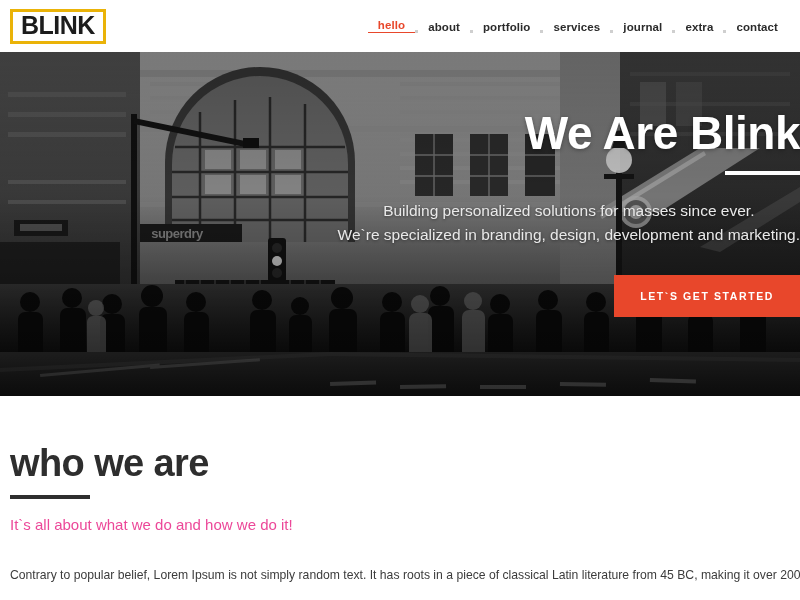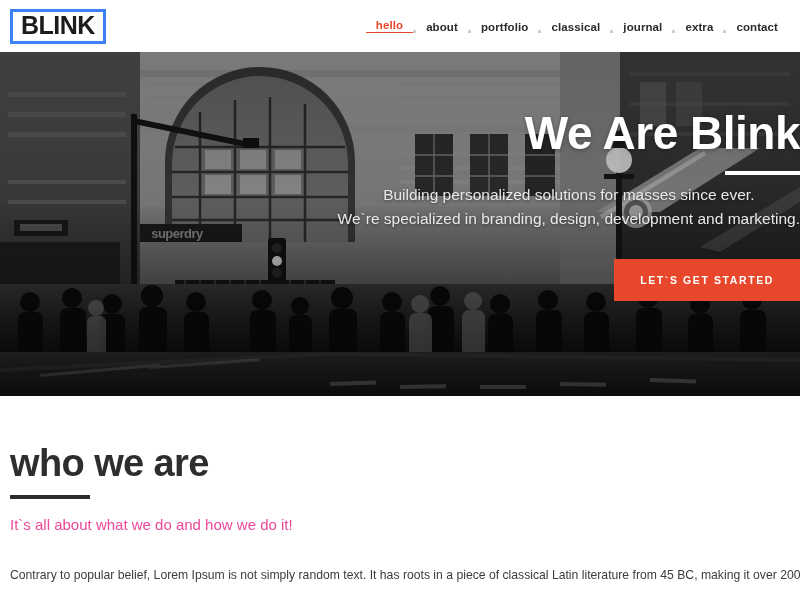--- a/index.html
+++ b/index.html
@@ -13,21 +13,21 @@
 
   
   .header {
     height:52px; width:100%;
     background:#ffffff;
     display:flex; align-items:center;
     position:relative; z-index:20;
   }
   .logo-box {
     margin-left:10px;
-    border:3px solid #3b82f6;
+    border:3px solid #eab308;
     padding:1px 8px 3px 8px;
     line-height:1;
     display:inline-block;
   }
   .logo-text {
     font-family:"Liberation Sans", sans-serif;
     font-weight:bold;
     font-size:25px;
     letter-spacing:-0.5px;
     color:#1c1c1c;
@@ -84,21 +84,21 @@
     letter-spacing:-0.5px;
     line-height:1;
     text-shadow:0 1px 4px rgba(0,0,0,0.35);
   }
   .hero-rule {
     margin-top:15px;
     width:75px; height:4px;
     background:#ffffff;
   }
   .hero-sub {
-    margin-top:8px;
+    margin-top:24px;
     font-size:15.5px;
     color:#e9e9e9;
     line-height:1.55;
     text-align:center;
     font-weight:normal;
     text-shadow:0 1px 3px rgba(0,0,0,0.45);
   }
   .hero-btn {
     margin-top:28px;
     background:#e8472b;
@@ -152,21 +152,21 @@
     <div class="logo-box">
       <span class="logo-text">BLINK</span>
     </div>
     <nav class="nav">
       <a class="nav-item active">hello</a>
       <span class="nav-sep"></span>
       <a class="nav-item">about</a>
       <span class="nav-sep"></span>
       <a class="nav-item">portfolio</a>
       <span class="nav-sep"></span>
-      <a class="nav-item">classical</a>
+      <a class="nav-item">services</a>
       <span class="nav-sep"></span>
       <a class="nav-item">journal</a>
       <span class="nav-sep"></span>
       <a class="nav-item">extra</a>
       <span class="nav-sep"></span>
       <a class="nav-item">contact</a>
     </nav>
   </div>
 
   <div class="hero">

